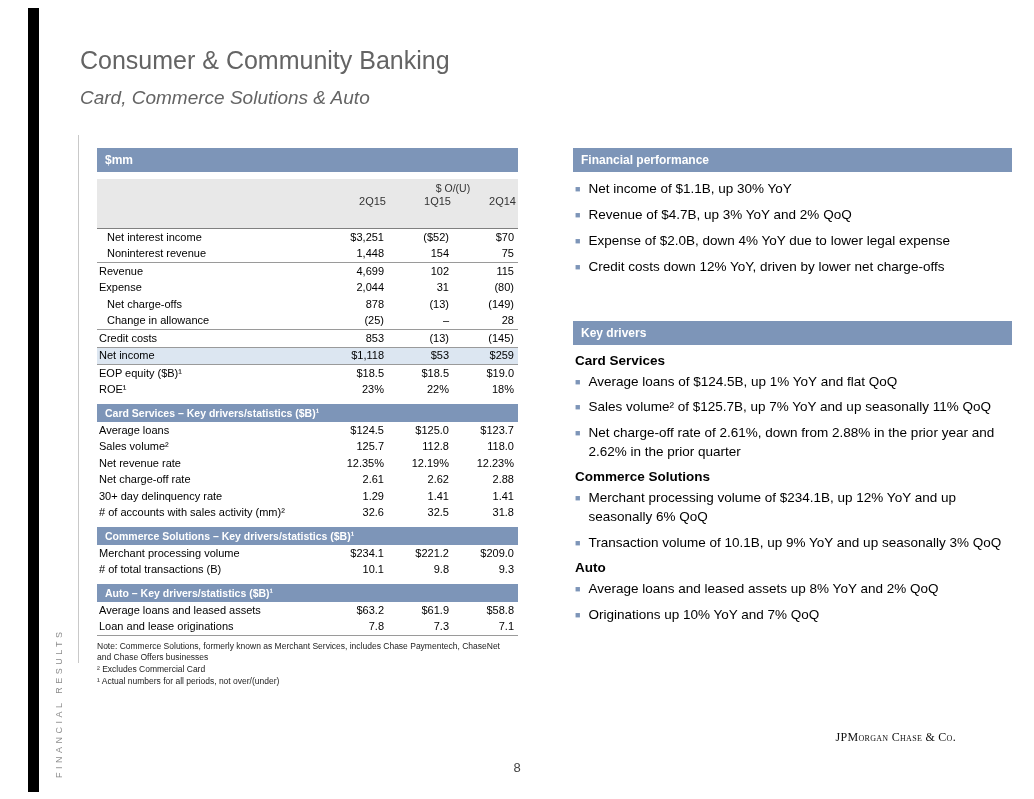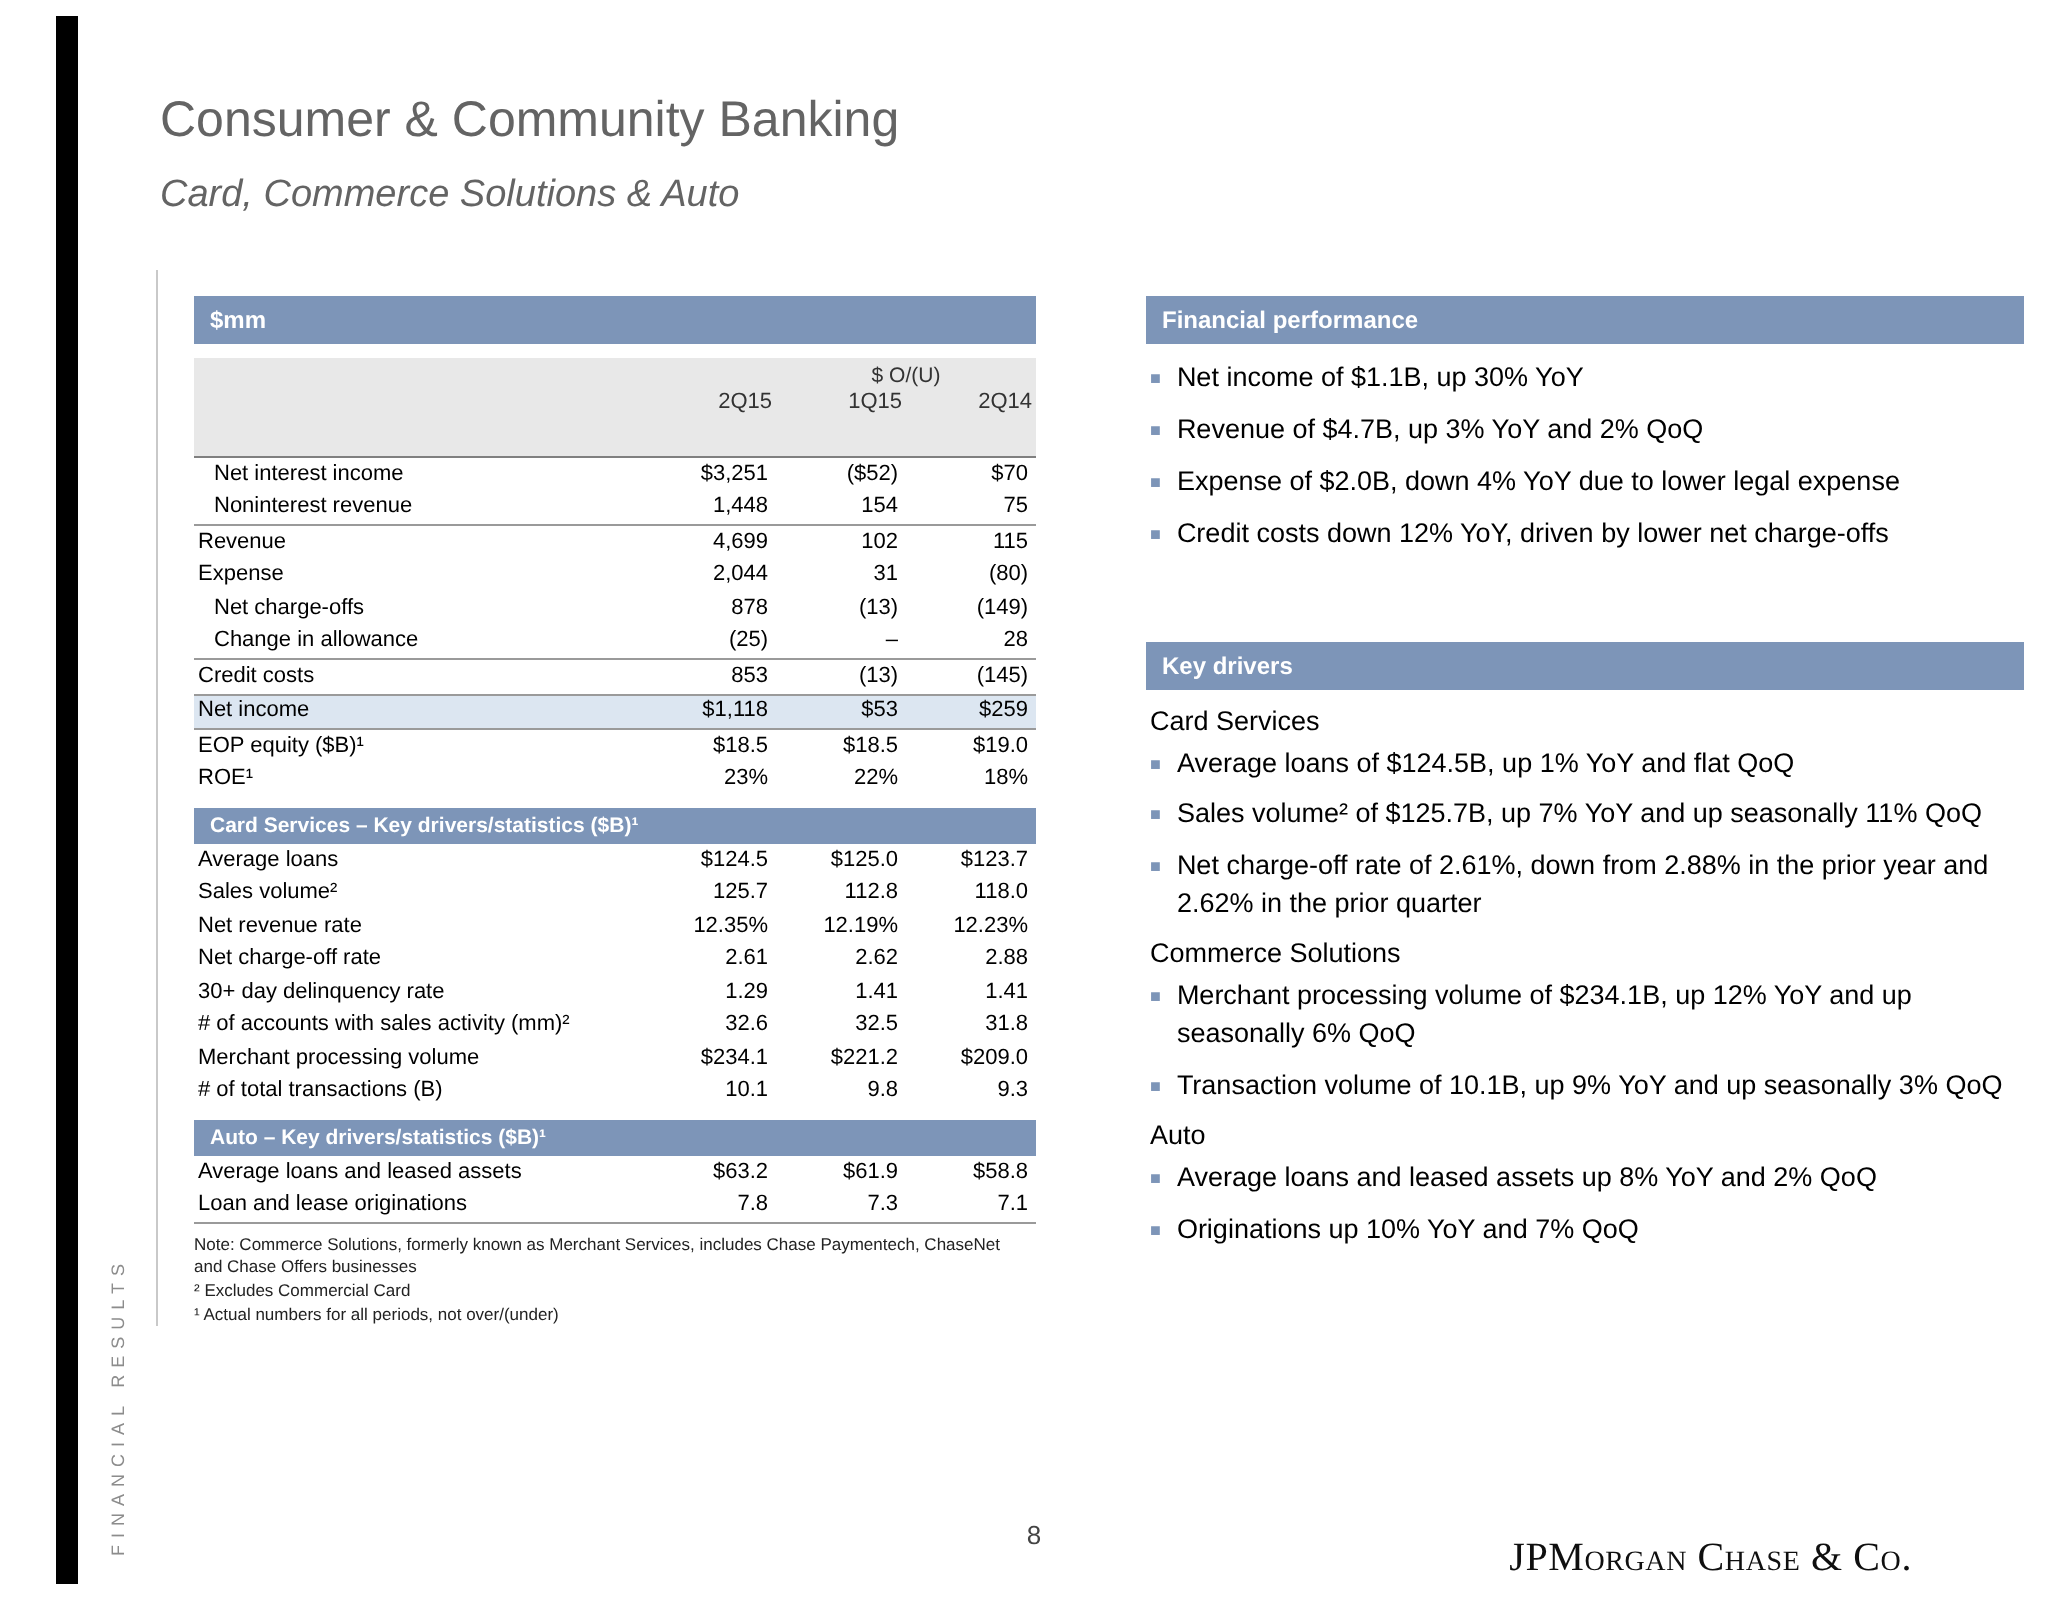--- a/index.html
+++ b/index.html
@@ -40,27 +40,27 @@
   .row.hl { background:#dce6f1; }
   .row.bb { border-bottom:1px solid #9a9a9a; }
 
   .notes { margin-top:5px; width:406px; font-size:8.5px; line-height:1.3; color:#222; }
   .note { margin-bottom:1px; }
 
   .fp-bullets { margin-top:8px; }
   .bullet { display:flex; font-size:13.5px; line-height:1.4; margin:0 0 7px 2px; color:#000; }
   .bullet .sq { color:#7d95b8; font-size:9px; line-height:1; margin:5px 8px 0 0; flex-shrink:0; }
   .bullet .btext { flex:1; }
-  .group-title { font-size:13.5px; font-weight:normal; margin:6px 0 5px 2px; }
+  .group-title { font-size:13.5px; font-weight:bold; margin:6px 0 5px 2px; }
 
   .page-number { position:absolute; left:0; top:760px; width:1034px; text-align:center; font-size:13px; color:#444; }
   .logo {
-    position:absolute; right:78px; top:768px;
+    position:absolute; right:78px; top:730px;
     font-family:"Liberation Serif", serif; font-variant:small-caps;
-    font-size:20px; letter-spacing:0.3px; color:#0f0f0f;
+    font-size:12px; letter-spacing:0.3px; color:#0f0f0f;
   }
 </style>
 </head>
 <body>
 
 <div class="black-bar"></div>
 <div class="vertical-label">FINANCIAL RESULTS</div>
 <h1 class="page-title">Consumer &amp; Community Banking</h1>
 <h2 class="page-subtitle">Card, Commerce Solutions &amp; Auto</h2>
 <div class="left-rule"></div>
@@ -172,20 +172,21 @@
         <span class="val">1.29</span>
         <span class="val">1.41</span>
         <span class="val">1.41</span>
       </div>
       <div class="row">
         <span class="lbl"># of accounts with sales activity (mm)²</span>
         <span class="val">32.6</span>
         <span class="val">32.5</span>
         <span class="val">31.8</span>
       </div>
+      <div class="subbar">Commerce Solutions – Key drivers/statistics ($B)¹</div>
       <div class="row">
         <span class="lbl">Merchant processing volume</span>
         <span class="val">$234.1</span>
         <span class="val">$221.2</span>
         <span class="val">$209.0</span>
       </div>
       <div class="row">
         <span class="lbl"># of total transactions (B)</span>
         <span class="val">10.1</span>
         <span class="val">9.8</span>

